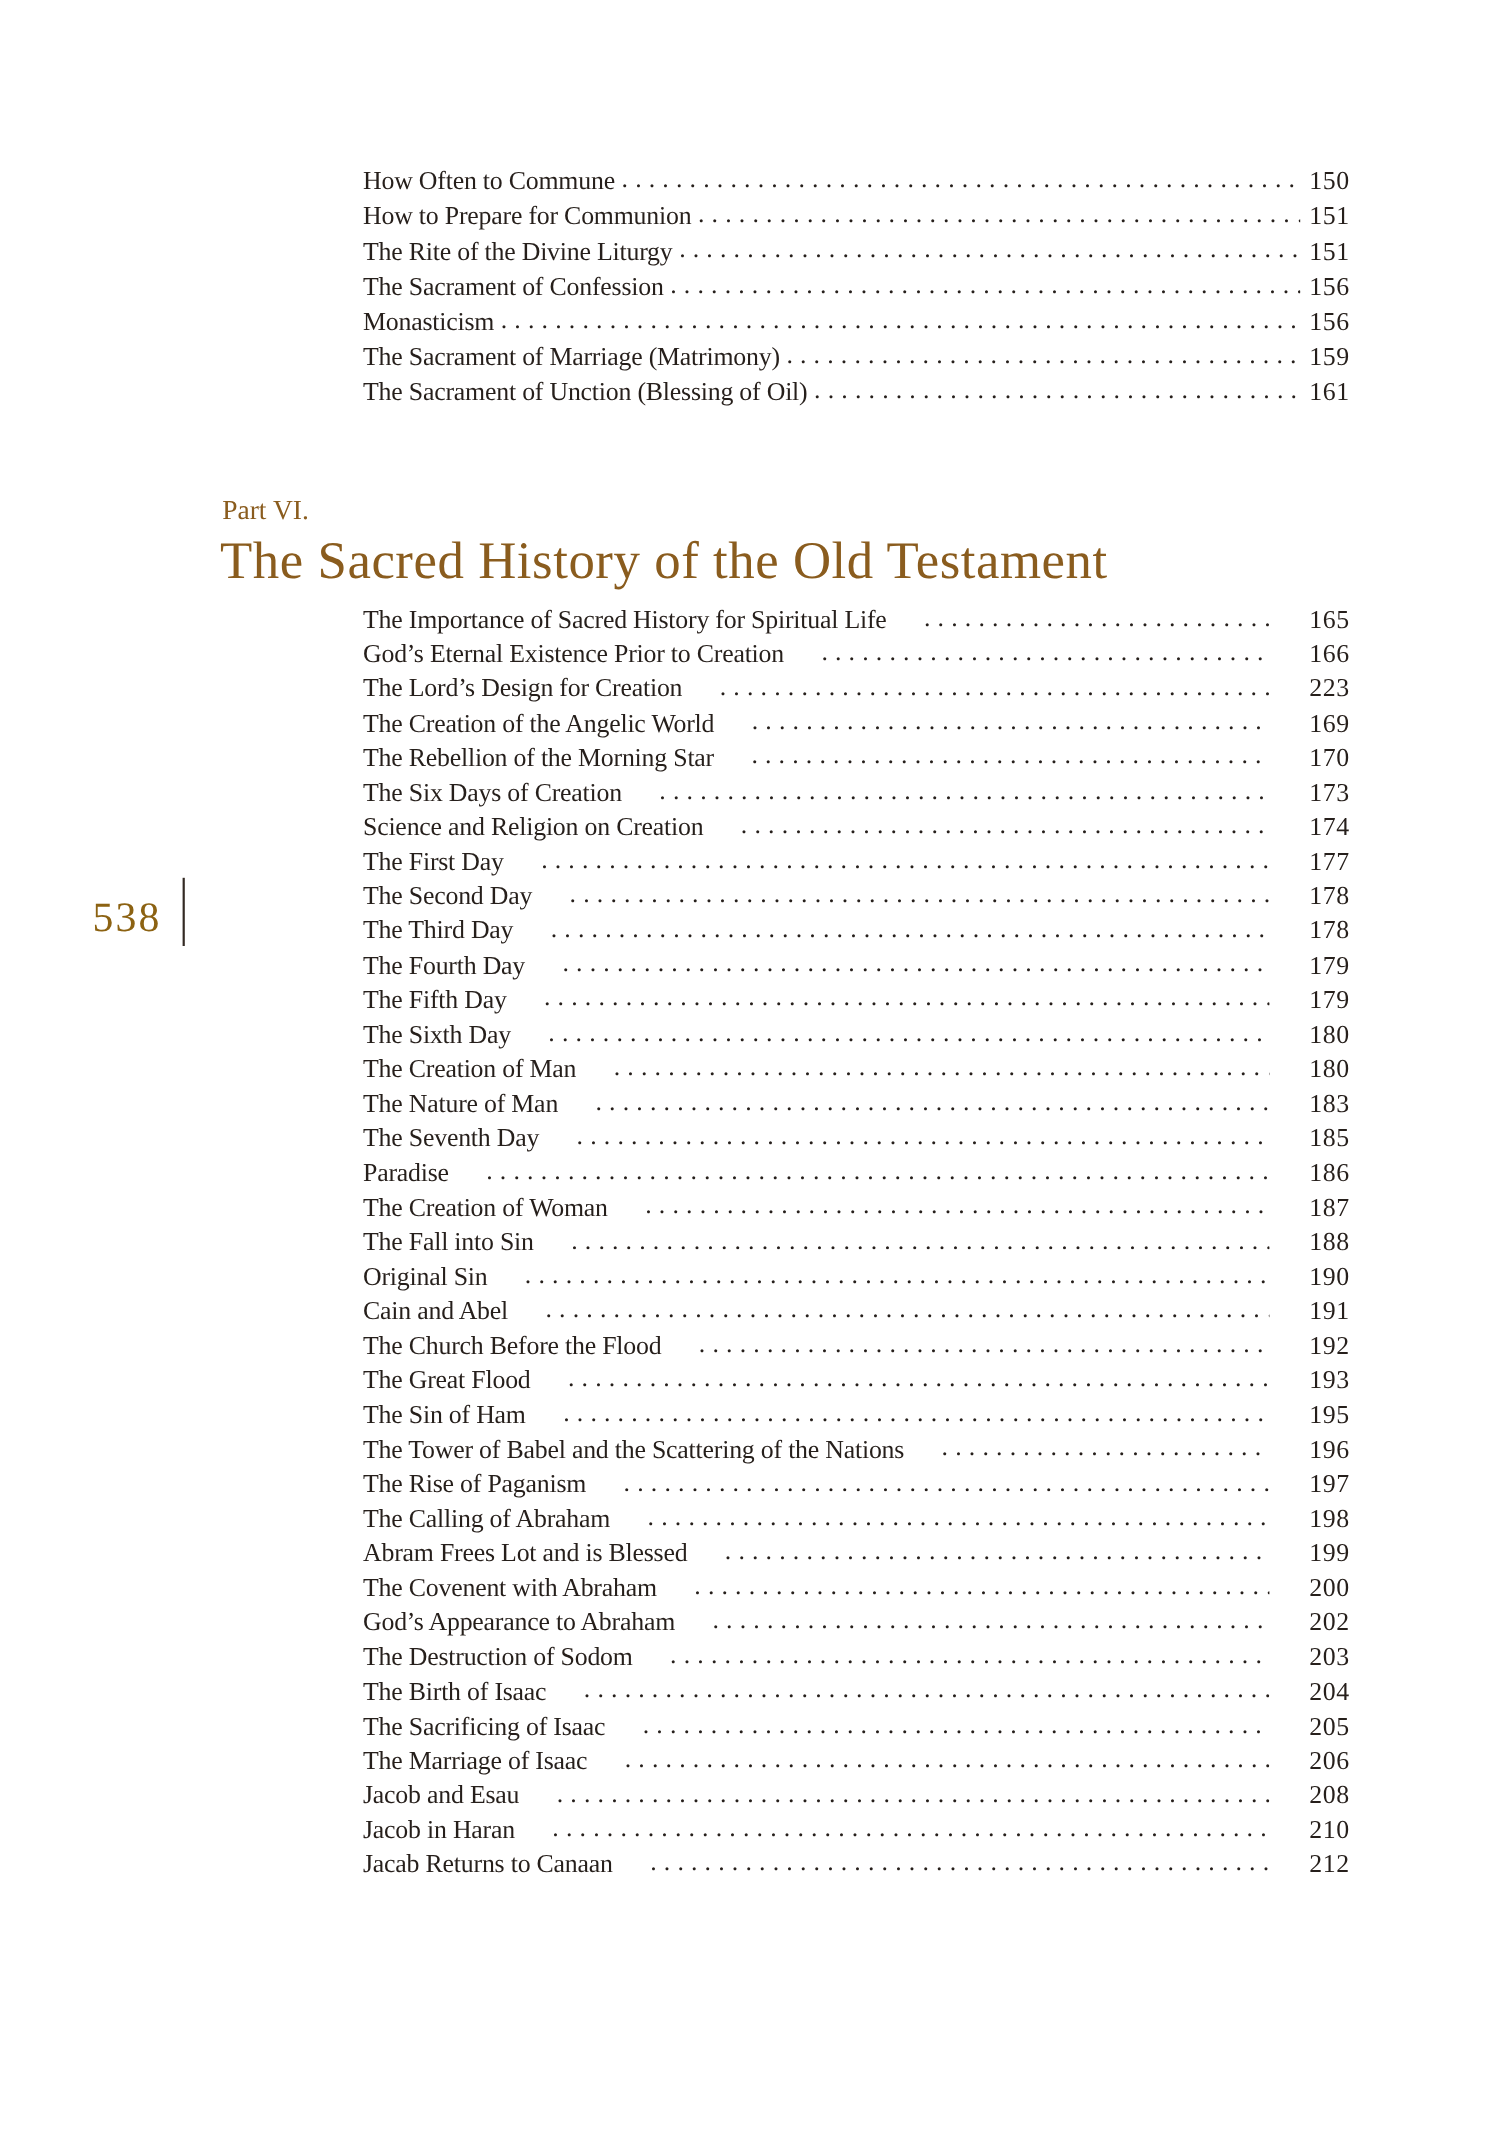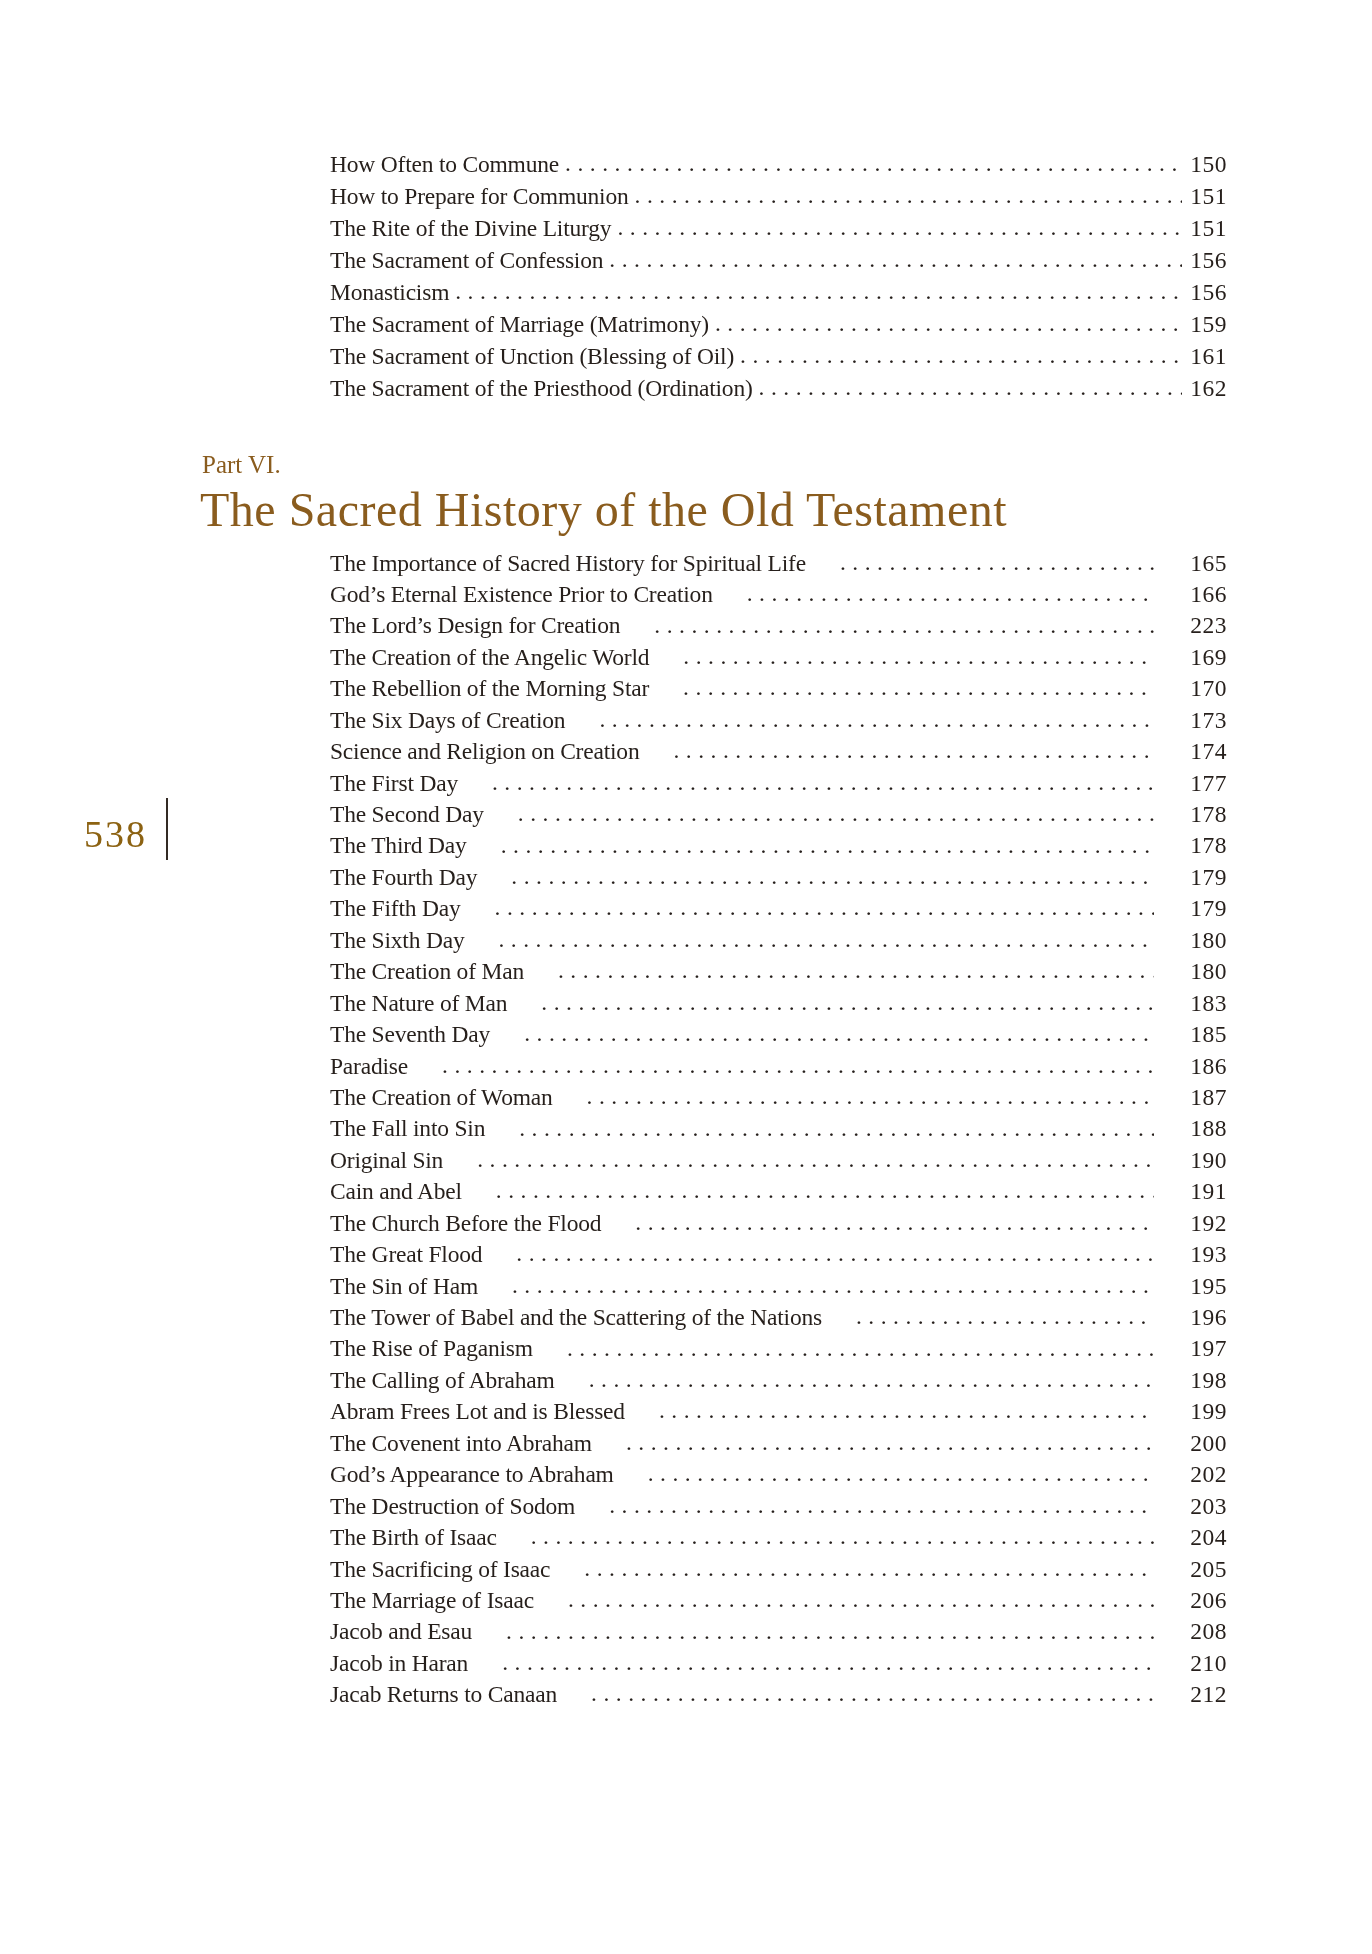--- a/index.html
+++ b/index.html
@@ -150,25 +150,20 @@
         <span class="leader"></span>
         <span class="pg">159</span>
       </div>
 
       <div class="entry">
         <span class="t">The Sacrament of Unction (Blessing of Oil)</span>
         <span class="leader"></span>
         <span class="pg">161</span>
       </div>
 
-      <div class="entry">
-        <span class="t">The Sacrament of the Priesthood (Ordination)</span>
-        <span class="leader"></span>
-        <span class="pg">162</span>
-      </div>
     </section>
 
   <div class="part-label">Part VI.</div>
 
   <h1 class="part-title">The Sacred History of the Old Testament</h1>
 
   <section class="toc toc-main">
 
       <div class="entry">
         <span class="t">The Importance of Sacred History for Spiritual Life</span>
@@ -332,21 +327,21 @@
         <span class="pg">198</span>
       </div>
 
       <div class="entry">
         <span class="t">Abram Frees Lot and is Blessed</span>
         <span class="leader"></span>
         <span class="pg">199</span>
       </div>
 
       <div class="entry">
-        <span class="t">The Covenent into Abraham</span>
+        <span class="t">The Covenent with Abraham</span>
         <span class="leader"></span>
         <span class="pg">200</span>
       </div>
 
       <div class="entry">
         <span class="t">God’s Appearance to Abraham</span>
         <span class="leader"></span>
         <span class="pg">202</span>
       </div>
 

